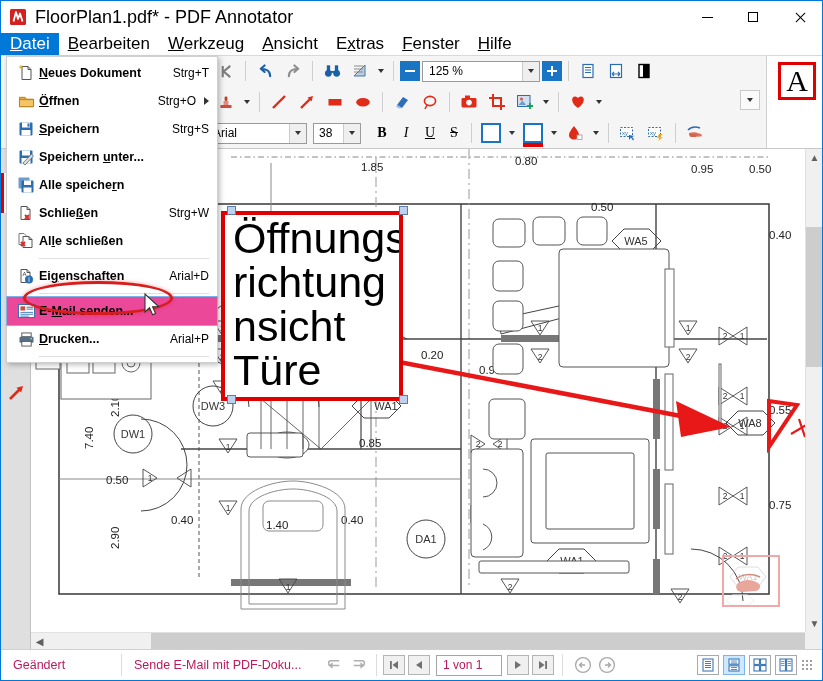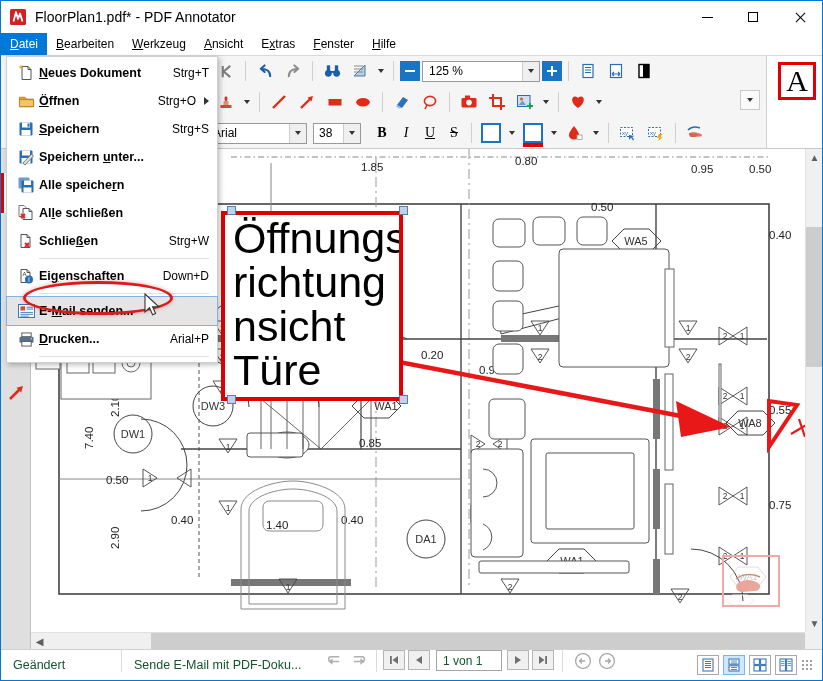--- a/index.html
+++ b/index.html
@@ -25,21 +25,21 @@
     display: flex; align-items: center;
     background: #ffffff;
     position: relative;
   }
   .app-logo {
     width: 18px; height: 18px; margin-left: 8px; margin-right: 8px;
     position: relative; flex: 0 0 18px;
   }
   .app-logo svg { display:block; }
   .title-text {
-    font-size: 14px; color: #000; white-space: nowrap;
+    font-size: 18px; color: #000; white-space: nowrap;
   }
   .wincontrols { margin-left:auto; display:flex; height:32px; }
   .wincontrol {
     width: 46px; height: 32px;
     display:flex; align-items:center; justify-content:center;
     cursor: default;
   }
   .wc-min { width:11px; height:1px; background:#000; }
   .wc-max { width:10px; height:10px; border:1px solid #000; }
   .wc-close { position:relative; width:11px; height:11px; }
@@ -48,21 +48,21 @@
   }
   .wc-close::before { transform: rotate(45deg); }
   .wc-close::after { transform: rotate(-45deg); }
 
   
   .menubar {
     height: 23px; flex: 0 0 23px;
     display: flex; align-items: stretch;
     background: #ffffff;
     border-bottom: 1px solid #d9d9d9;
-    font-size: 12px;
+    font-size: 17px;
   }
   .menu-item {
     padding: 0 9px; display:flex; align-items:center; color:#000;
     cursor: default; white-space: nowrap;
   }
   .menu-item.open { background:#0078d7; color:#ffffff; }
   .menu-item u { text-decoration: underline; }
 
   
   .toolbars {
@@ -186,21 +186,21 @@
     position:absolute; left:5px; top:55px; width:212px;
     background:#ffffff; border:1px solid #cfcfcf;
     box-shadow: 2px 2px 5px rgba(0,0,0,0.25);
     z-index: 50; padding: 2px 0;
     font-size:12.5px;
   }
   .dd-item {
     height:28px; display:flex; align-items:center; position:relative;
     padding-left:6px; padding-right:8px; cursor:default; color:#000;
   }
-  .dd-item.sel { background:#e5e5e5; outline:1px solid #7eb4ea; }
+  .dd-item.sel { background:#ec4899; outline:1px solid #7eb4ea; }
   .dd-ico { width:26px; flex:0 0 26px; display:flex;align-items:center;justify-content:center; }
   .dd-label { flex:1 1 auto; white-space:nowrap;font-weight:bold; }
   .dd-label u { text-decoration:underline; }
   .dd-key { color:#000; font-size:12px; white-space:nowrap; margin-left:10px; }
   .dd-sub { margin-left:8px; width:0;height:0;border-top:4px solid transparent;border-bottom:4px solid transparent;border-left:5px solid #333; }
   .dd-sep { height:1px; background:#e0e0e0; margin:3px 8px 3px 32px; }
   .dd-noicon { width:26px; flex:0 0 26px; }
 
   
   .ellipse-hl {
@@ -208,21 +208,21 @@
     border:3.5px solid #d91c1c; border-radius:50%;
     z-index:60; pointer-events:none;
     box-shadow: 0 0 4px rgba(200,0,0,.35);
   }
   .cursor-arrow { position:absolute; left:143px; top:292px; z-index:61; }
 
   
   .statusbar {
     height:31px; flex:0 0 31px; background:#ffffff;
     border-top:1px solid #d0d0d0;
-    display:flex; font-size:12.5px; color:#14532d;
+    display:flex; align-items:center; font-size:12.5px; color:#be185d;
   }
   .st-cell { display:flex; align-items:center; height:100%; padding:0 12px; }
   .st-sep { width:1px; height:22px; background:#dcdcdc; }
   .st-btn {
     width:24px;height:22px;display:flex;align-items:center;justify-content:center;cursor:default;
     border:1px solid transparent;
   }
   .st-box {
     border:1px solid #a5a5a5; background:#fff; height:21px; display:flex;align-items:center;
     padding:0 6px; font-size:12px;
@@ -977,56 +977,56 @@
             <rect x="5.5" y="10.5" width="8" height="5" fill="#ffffff"></rect>
           </svg>
       </span>
       <span class="dd-label">Alle speiche<u>r</u>n</span>
       <span class="dd-key"></span>
     </div>
 
     <div class="dd-item">
       <span class="dd-ico">
         <svg width="16" height="16" viewBox="0 0 16 16">
+            <path d="M3 1.5 h6 l3 3 v10 h-9 Z" fill="#fff" stroke="#555"></path>
+            <path d="M9 1.5 v3 h3" fill="none" stroke="#555"></path>
+            <path d="M7 10 l4 4 M11 10 l-4 4" stroke="#d92b2b" stroke-width="2"></path>
+          </svg>
+      </span>
+      <span class="dd-label">Schlie<u>ß</u>en</span>
+      <span class="dd-key">Strg+W</span>
+    </div>
+
+    <div class="dd-item">
+      <span class="dd-ico">
+        <svg width="16" height="16" viewBox="0 0 16 16">
             <path d="M1 0.5 h5 l2.5 2.5 v8.5 h-7.5 Z" fill="#fff" stroke="#777"></path>
             <path d="M5 3.5 h6 l3 3 v8 h-9 Z" fill="#fff" stroke="#555"></path>
             <path d="M11 3.5 v3 h3" fill="none" stroke="#555"></path>
             <path d="M3 9 l4 4 M7 9 l-4 4" stroke="#d92b2b" stroke-width="2"></path>
           </svg>
       </span>
       <span class="dd-label">Al<u>l</u>e schließen</span>
       <span class="dd-key"></span>
-    </div>
-
-    <div class="dd-item">
-      <span class="dd-ico">
-        <svg width="16" height="16" viewBox="0 0 16 16">
-            <path d="M3 1.5 h6 l3 3 v10 h-9 Z" fill="#fff" stroke="#555"></path>
-            <path d="M9 1.5 v3 h3" fill="none" stroke="#555"></path>
-            <path d="M7 10 l4 4 M11 10 l-4 4" stroke="#d92b2b" stroke-width="2"></path>
-          </svg>
-      </span>
-      <span class="dd-label">Schlie<u>ß</u>en</span>
-      <span class="dd-key">Strg+W</span>
     </div>
 
     <div class="dd-sep"></div>
 
     <div class="dd-item">
       <span class="dd-ico">
         <svg width="16" height="16" viewBox="0 0 16 16">
             <path d="M3 1.5 h6 l3 3 v10 h-9 Z" fill="#fff" stroke="#555"></path>
             <path d="M9 1.5 v3 h3" fill="none" stroke="#555"></path>
             <text x="4.5" y="8" font-size="6" fill="#333">A</text>
             <circle cx="11" cy="11.5" r="4" fill="#2a6db0"></circle>
             <text x="11" y="13.8" font-size="6.5" fill="#fff" text-anchor="middle">i</text>
           </svg>
       </span>
       <span class="dd-label">Ei<u>g</u>enschaften</span>
-      <span class="dd-key">Down+D</span>
+      <span class="dd-key">Arial+D</span>
     </div>
 
     <div class="dd-sep"></div>
 
     <div class="dd-item sel">
       <span class="dd-ico">
         <svg width="17" height="14" viewBox="0 0 18 15">
             <rect x="0.5" y="0.5" width="17" height="14" fill="#fff" stroke="#2a6db0"></rect>
             <rect x="2.5" y="2.5" width="5" height="4.5" fill="#c94f3a"></rect>
             <path d="M9 3.5h7M9 5.5h7M2.5 9h13.5M2.5 11h13.5M2.5 13h9" stroke="#2a6db0" stroke-width="0.9"></path>

